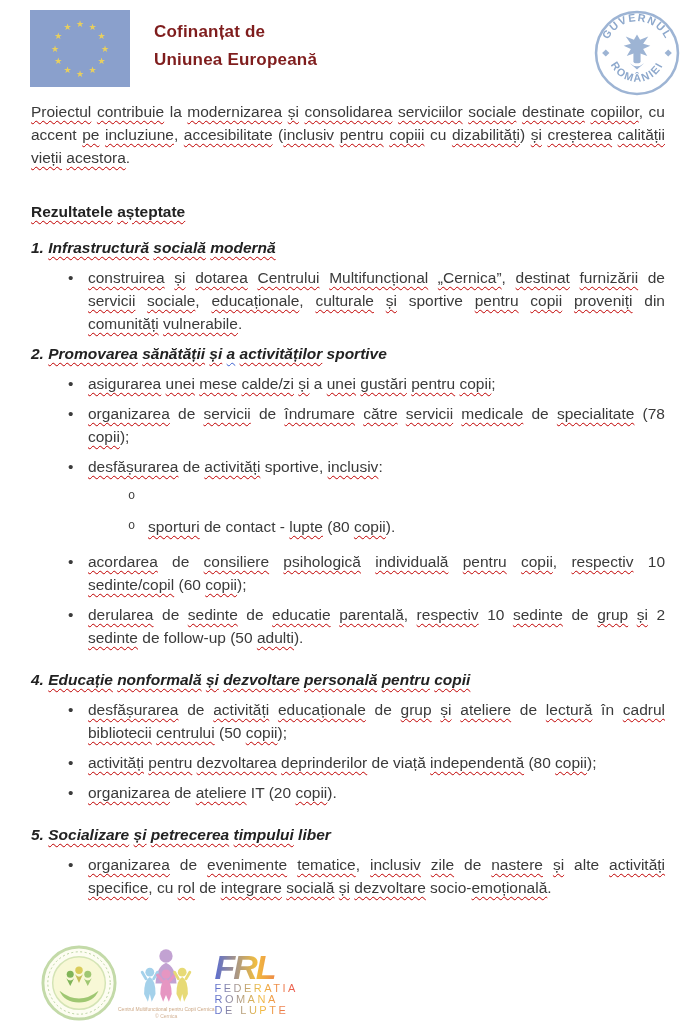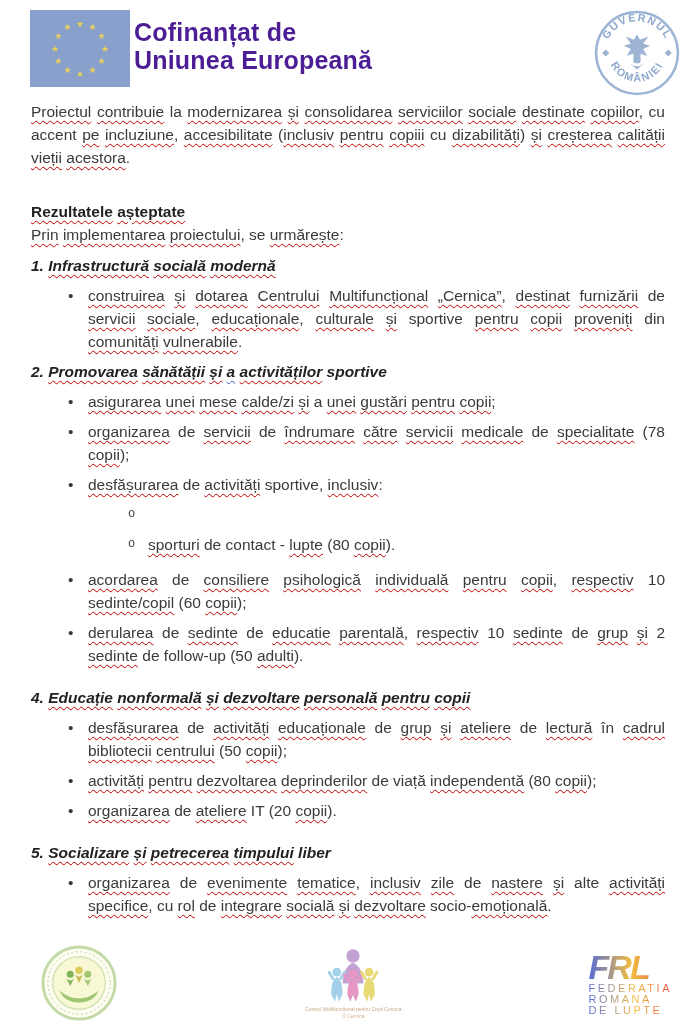--- a/index.html
+++ b/index.html
@@ -7,43 +7,43 @@
   .page {
     position:relative; width:696px; height:1029px; margin:0 auto;
     background:#ffffff; overflow:hidden;
     font-family:"Liberation Sans","DejaVu Sans",sans-serif;
     color:#3a3a3a;
   }
   
   .hdr { display:flex; align-items:flex-start; padding:10px 16px 0 30px; }
   .eu-flag { width:100px; height:77px; flex:0 0 auto; }
   .eu-title {
-    margin:8px 0 0 4px; font-size:25px; line-height:28px; font-weight:bold;
-    color:#4c1d95; letter-spacing:0.2px;
+    margin:8px 0 0 24px; font-size:17px; line-height:28px; font-weight:bold;
+    color:#7f1d1d; letter-spacing:0.2px;
   }
   .gov-seal { margin-left:auto; width:86px; height:86px; }
   
   .content { padding:0 31px; margin-top:4px; font-size:15.5px; line-height:23px; }
   .rich { text-align:justify; }
   .para { margin-bottom:31px; }
-  .title-line { font-weight:bold; color:#222; }
+  .title-line { font-weight:bold; color:#222; margin-bottom:13px; }
   .lead { margin-bottom:8px; }
   .sec-h { font-weight:bold; color:#222; font-size:15.5px; line-height:23px; margin:7px 0 7px 0;font-style:italic; }
   .bullet { display:flex; margin:0 0 7px 0; }
   .bullet .bmark { flex:0 0 57px; padding-left:37px; color:#3a3a3a; }
   .bullet .btext { flex:1; }
   .sub .bmark { flex:0 0 117px; padding-left:97px; font-family:"Liberation Mono",monospace; font-size:12px; } .gap-m { height:5px; }
   
   .sq  { text-decoration-line:underline; text-decoration-style:wavy;
          text-decoration-color:#c00000; text-decoration-thickness:1px; text-underline-offset:3px; }
   .sqb { text-decoration-line:underline; text-decoration-style:wavy;
          text-decoration-color:#3a5fd0; text-decoration-thickness:1px; text-underline-offset:3px; }
   
   .ftr { position:absolute; left:0; right:0; bottom:6px; height:80px;
-         display:flex; align-items:center; justify-content:space-between; padding:0 24px 0 40px; }
+         display:flex; align-items:center; padding:0 32px 0 40px; }
   .logo-box { display:flex; flex-direction:column; align-items:center; }
   .cap1 { font-size:5px; color:rgba(195,150,110,0.85); margin-top:1px; white-space:nowrap; }
   .cap2 { font-size:5px; color:rgba(195,150,110,0.75); margin-top:1px; }
   .frl { text-align:left; opacity:0.92; }
   .frl-big {
     font-size:34px; font-weight:bold; font-style:italic; line-height:32px; letter-spacing:-2px;
     background:linear-gradient(90deg,#4a5fd0 0%,#f0b830 50%,#e84040 100%);
     -webkit-background-clip:text; background-clip:text; color:transparent;
   }
   .frl-line {
@@ -100,21 +100,20 @@
       </g>
     </svg>
   </div>
 
   <div class="content">
 
     <p class="rich para"><span class="sq">Proiectul</span> <span class="sq">contribuie</span> la <span class="sq">modernizarea</span> <span class="sq">și</span> <span class="sq">consolidarea</span> <span class="sq">serviciilor</span> <span class="sq">sociale</span> <span class="sq">destinate</span> <span class="sq">copiilor</span>, cu accent <span class="sq">pe</span> <span class="sq">incluziune</span>, <span class="sq">accesibilitate</span> (<span class="sq">inclusiv</span> <span class="sq">pentru</span> <span class="sq">copiii</span> cu <span class="sq">dizabilități</span>) <span class="sq">și</span> <span class="sq">creșterea</span> <span class="sq">calității</span> <span class="sq">vieții</span> <span class="sq">acestora</span>.</p>
 
     <p class="rich title-line"><span class="sq">Rezultatele</span> <span class="sq">așteptate</span></p>
 
-    <p class="rich lead"><span class="sq">Prin</span> <span class="sq">implementarea</span> <span class="sq">proiectului</span>, se <span class="sq">urmărește</span>:</p>
 
     <h3 class="rich sec-h">1. <span class="sq">Infrastructură</span> <span class="sq">socială</span> <span class="sq">modernă</span></h3>
     <div class="bullet">
       <span class="bmark">•</span>
       <div class="btext rich"><span class="sq">construirea</span> <span class="sq">și</span> <span class="sq">dotarea</span> <span class="sq">Centrului</span> <span class="sq">Multifuncțional</span> <span class="sq">„Cernica”</span>, <span class="sq">destinat</span> <span class="sq">furnizării</span> de <span class="sq">servicii</span> <span class="sq">sociale</span>, <span class="sq">educaționale</span>, <span class="sq">culturale</span> <span class="sq">și</span> sportive <span class="sq">pentru</span> <span class="sq">copii</span> <span class="sq">proveniți</span> din <span class="sq">comunități</span> <span class="sq">vulnerabile</span>.</div>
     </div>
 
     <h3 class="rich sec-h">2. <span class="sq">Promovarea</span> <span class="sq">sănătății</span> <span class="sq">și</span> <span class="sqb">a</span> <span class="sq">activităților</span> sportive</h3>
     <div class="bullet">
       <span class="bmark">•</span>

